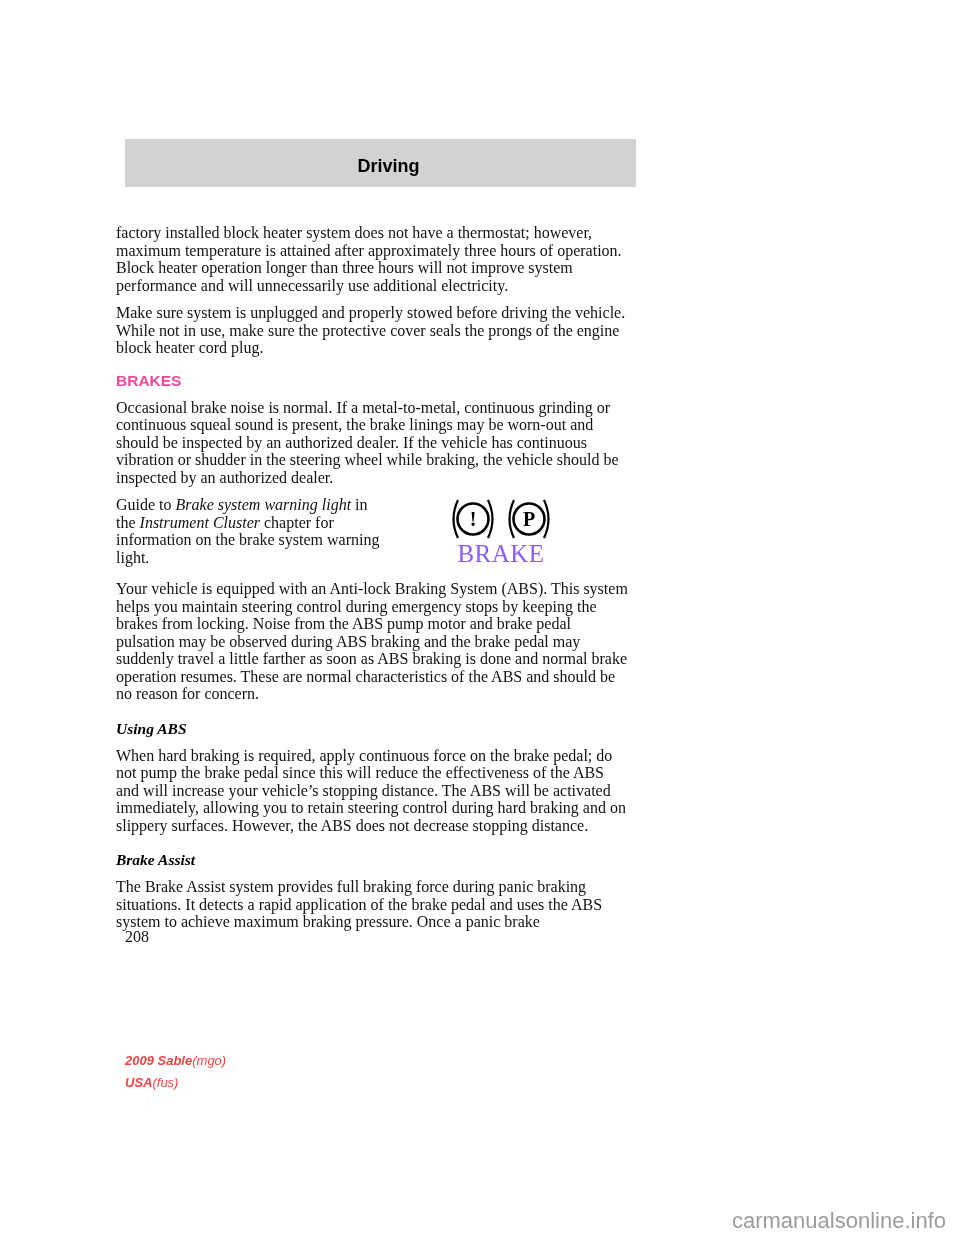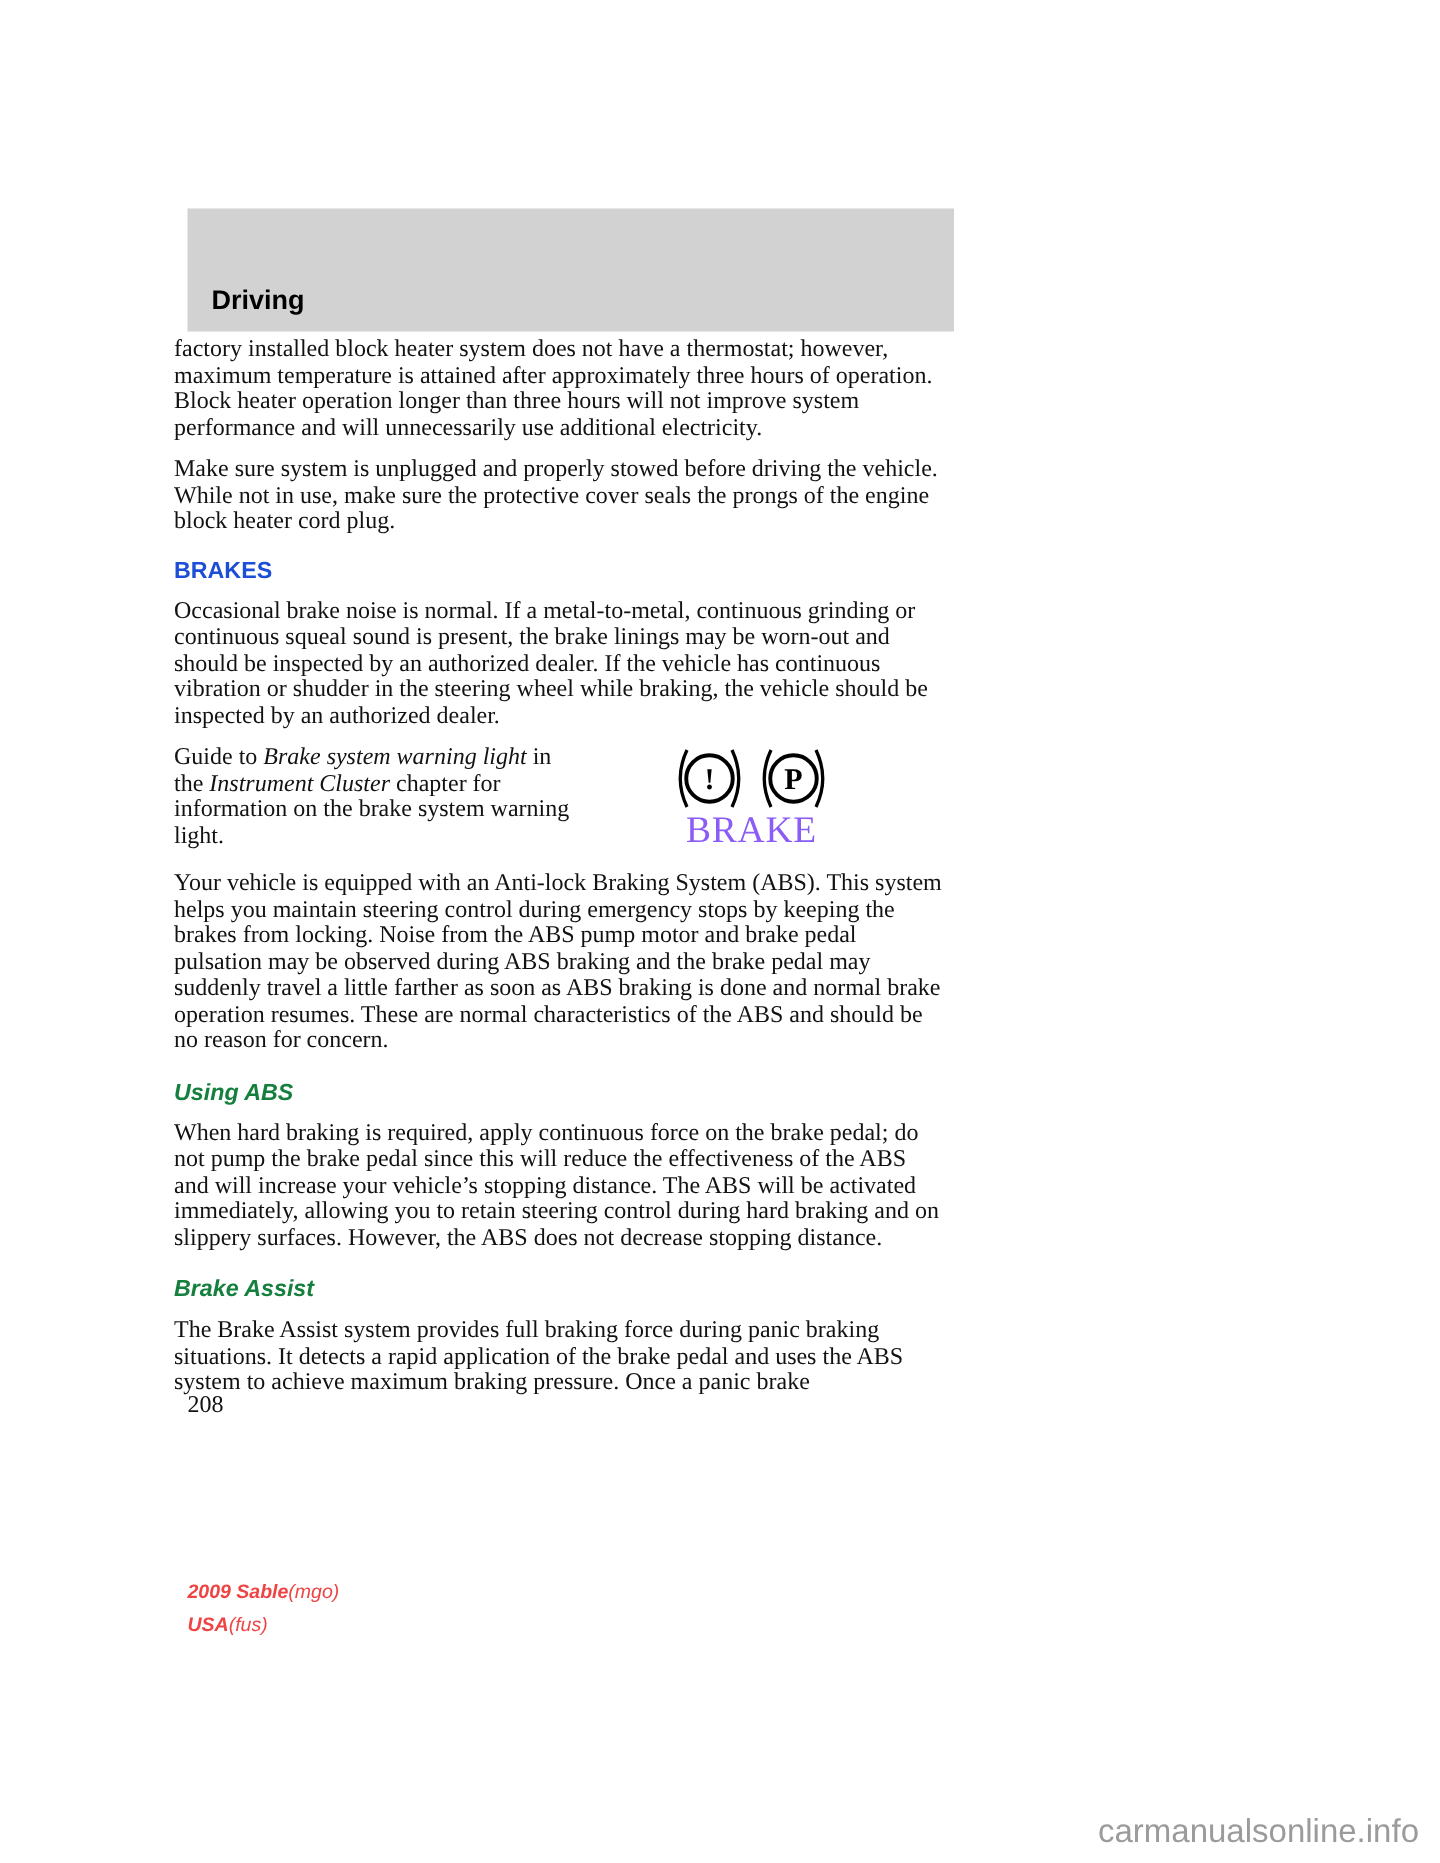--- a/index.html
+++ b/index.html
@@ -11,25 +11,26 @@
     background: #ffffff;
     font-family: "Liberation Serif", serif;
     color: #121212;
     overflow: hidden;
   }
   .header-bar {
     position: absolute;
     left: 125px;
     top: 139px;
     width: 511px;
-    height: 82px;
+    height: 48px;
     background: #d2d2d2;
     display: flex;
     align-items: flex-end;
     padding: 0 0 10px 16px;
+    justify-content: center;
   }
   .header-title {
     font-family: "Liberation Sans", sans-serif;
     font-weight: bold;
     font-size: 18px;
     color: #000;
   }
   .content {
     position: absolute;
     left: 116px;
@@ -39,29 +40,29 @@
   p.body {
     font-size: 16px;
     line-height: 17.5px;
     margin-bottom: 10px;
   }
   h2.sec {
     font-family: "Liberation Sans", sans-serif;
     font-size: 15.5px;
     font-weight: bold;
     margin: 15px 0 9px 0;
-    color: #1d4ed8;
+    color: #ec4899;
   }
   h3.sub {
-    font-family: Liberation Sans, sans-serif;
+    font-family: Liberation Serif, serif;
     font-size: 15.5px;
     font-weight: bold;
     font-style: italic;
     margin: 17px 0 9px 0;
-    color: #15803d;
+    color: #000000;
   }
   .refer-row { display: flex; align-items: flex-start; margin: 0 0 12px 0; }
   .refer-text { width: 270px; font-size: 16px; line-height: 17.5px; }
   .ital { font-style: italic; }
   .brake-lamp { margin-left: 62px; text-align: center; }
   .lamp-icons { display: flex; gap: 6px; justify-content: center; }
   .lamp-label {
     font-family: "Liberation Serif", serif;
     font-size: 25px;
     letter-spacing: 0.5px;

